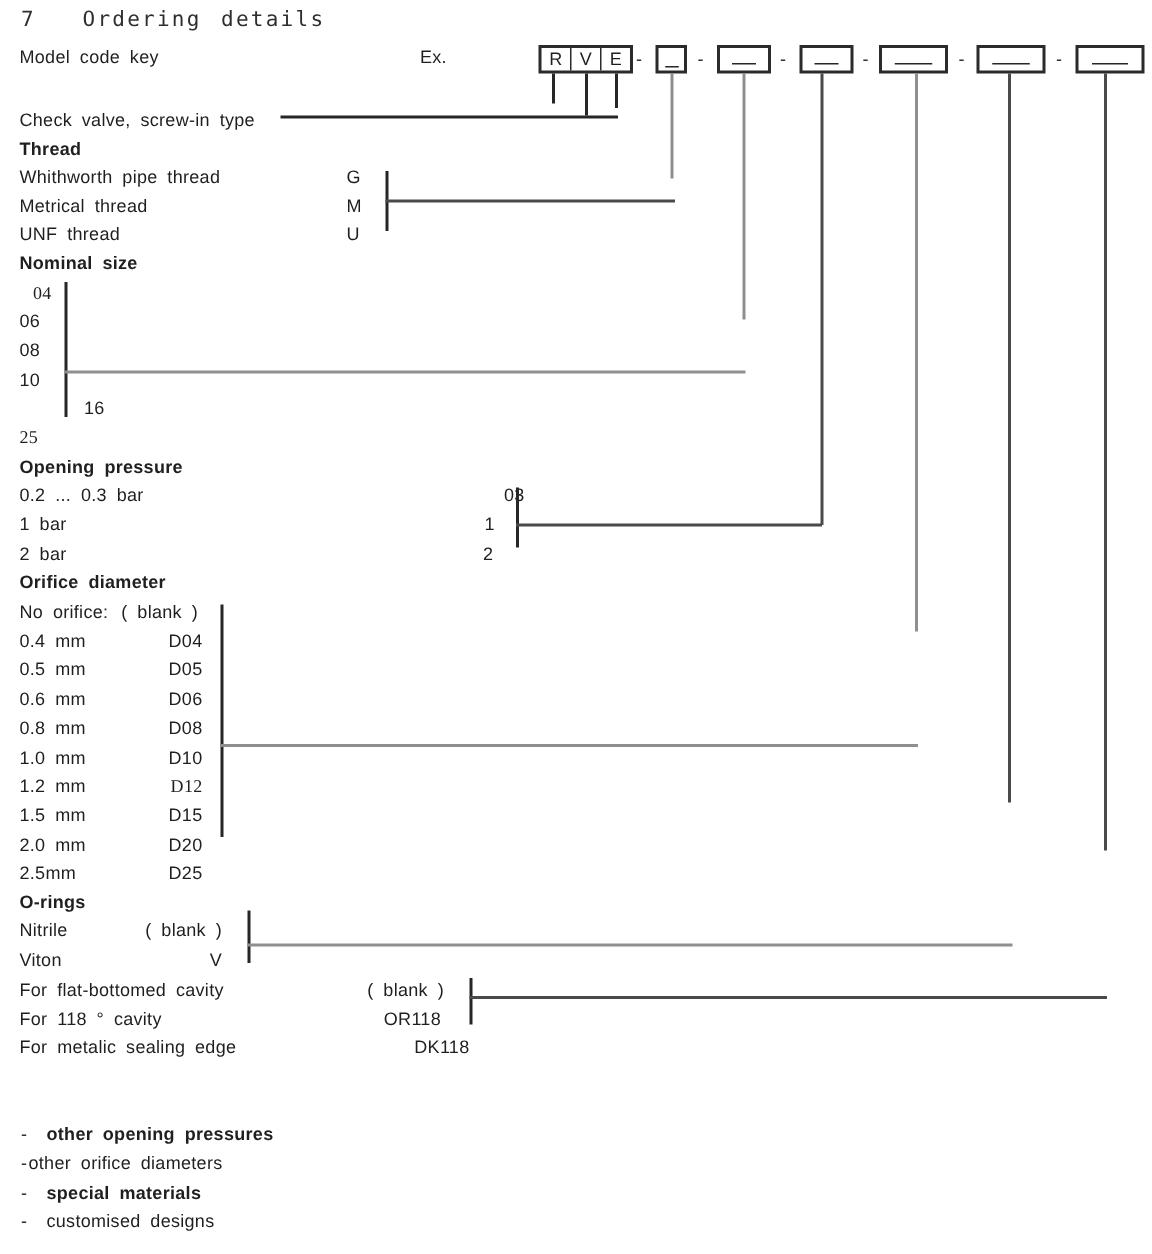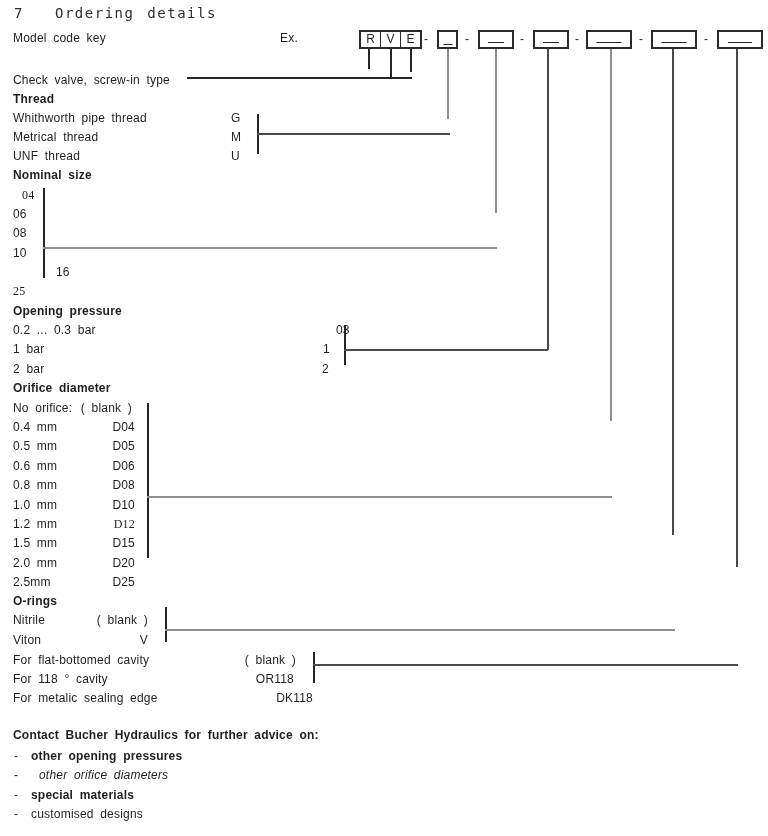--- a/index.html
+++ b/index.html
@@ -144,23 +144,22 @@
   <span class="t" style="left:13px;top:653px;text-align:center;">For flat-bottomed cavity</span>
   <span class="t ra" style="left:230px;top:653px;width:66px;">( blank )</span>
   <span class="t" style="left:13px;top:672px;">For 118 ° cavity</span>
   <span class="t ra" style="left:230px;top:672px;width:64px;">OR118</span>
   <span class="t" style="left:13px;top:691px;">For metalic sealing edge</span>
   <span class="t ra" style="left:230px;top:691px;width:83px;">DK118</span>
   <div class="ln m" style="left:736px;top:49px;width:1.5px;height:518px;"></div>
   <div class="ln" style="left:313px;top:652px;width:1.5px;height:31px;"></div>
   <div class="ln m" style="left:313px;top:664px;width:425px;height:1.5px;"></div>
 
-  <span class="t b" style="left:13px;top:728px;">Contact Bucher Hydraulics for further advice on:</span>
   <span class="t" style="left:14px;top:749px;">-</span>
   <span class="t" style="left:31px;top:749px;font-weight:bold;">other opening pressures</span>
   <span class="t" style="left:14px;top:768px;">-</span>
-  <span class="t" style="left:39px;top:768px;font-style:italic;">other orifice diameters</span>
+  <span class="t" style="left:19px;top:768px;">other orifice diameters</span>
   <span class="t" style="left:14px;top:788px;">-</span>
   <span class="t" style="left:31px;top:788px;font-weight:bold;">special materials</span>
   <span class="t" style="left:14px;top:807px;">-</span>
   <span class="t" style="left:31px;top:807px;">customised designs</span>
 
 </div>
 
 </body></html>

